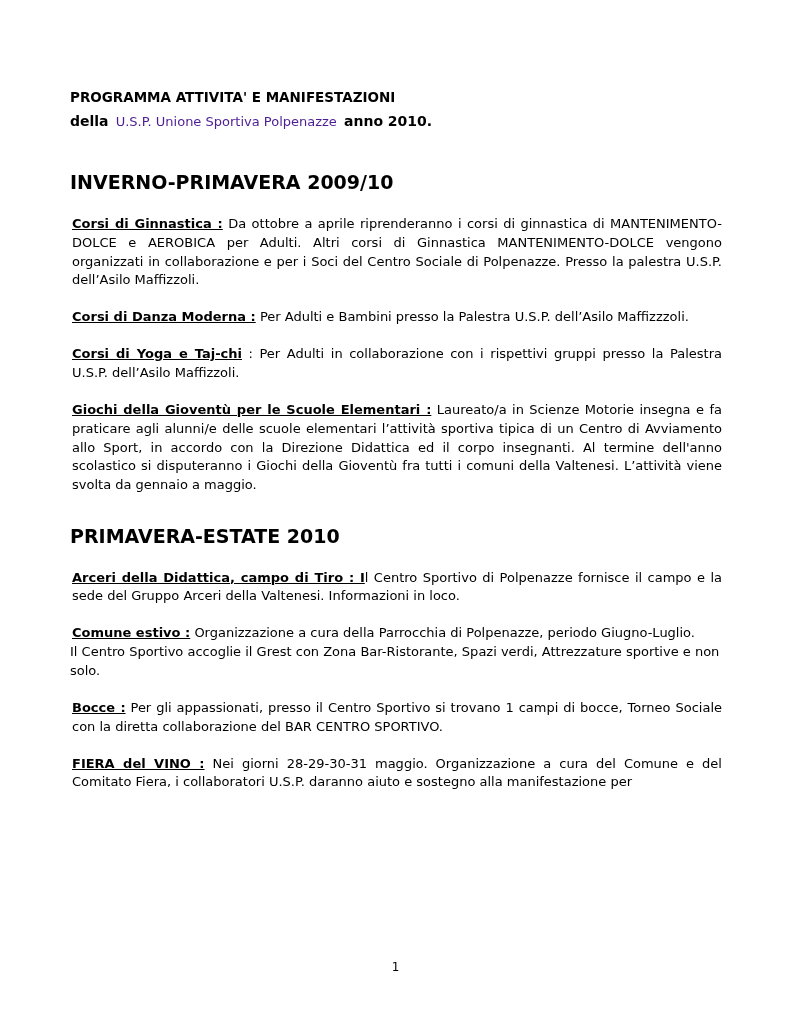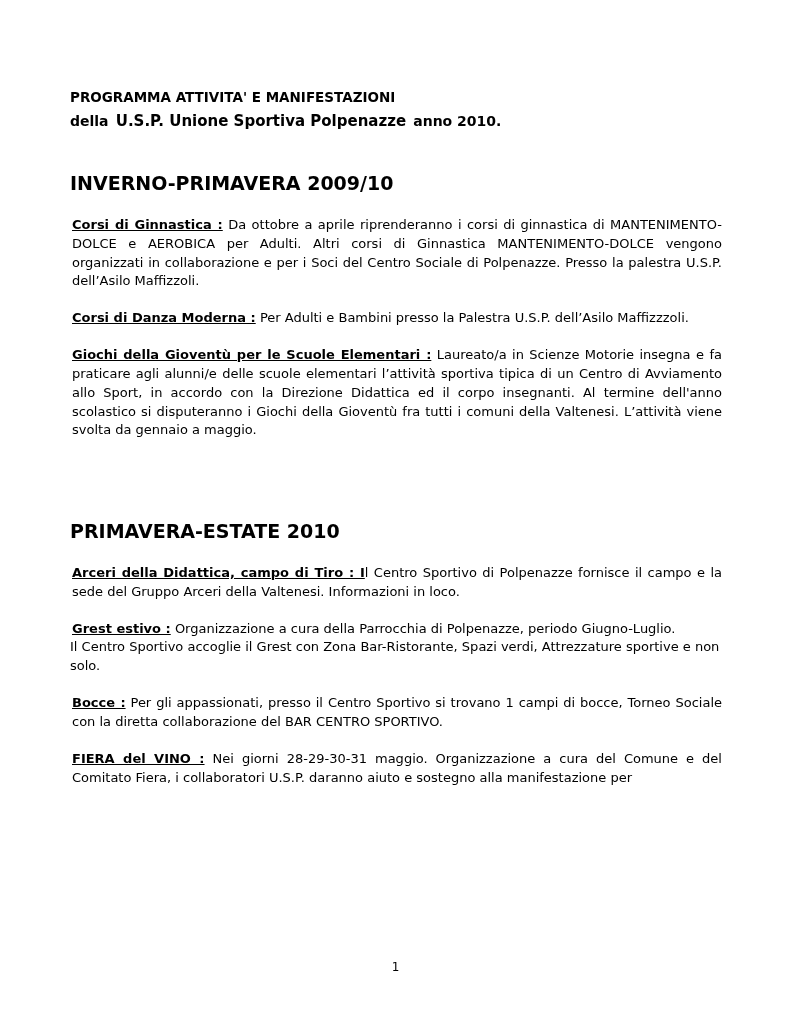--- a/index.html
+++ b/index.html
@@ -25,31 +25,31 @@
   .title-line1 {
     font-weight: bold;
     font-size: 13.5px;
   }
   .title-line2 { margin-top: 3px; }
   .title-della, .title-anno {
     font-weight: bold;
     font-size: 14px;
   }
   .title-org {
-    font-weight: bold;
-    font-size: 15px;
-    color: #000000;
+    font-weight: normal;
+    font-size: 13px;
+    color: #4c1d95;
     padding: 0 3px;
   }
   .section-heading {
     font-size: 19px;
     font-weight: bold;
     margin: 38px 0 0 0;
   }
-  .section-heading.gap-top { margin-top: 78px; }
+  .section-heading.gap-top { margin-top: 28px; }
   .para {
     text-align: justify;
     margin: 18px 0 0 2px;
   }
   .para .lbl {
     font-weight: bold;
     text-decoration: underline;
   }
   .page-number {
     position: absolute;
@@ -70,28 +70,29 @@
     <div class="title-line1">PROGRAMMA ATTIVITA' E MANIFESTAZIONI</div>
     <div class="title-line2"><span class="title-della">della</span> <span class="title-org">U.S.P. Unione Sportiva Polpenazze</span> <span class="title-anno">anno 2010.</span></div>
   </div>
 
   <h2 class="section-heading">INVERNO-PRIMAVERA 2009/10</h2>
 
   <p class="para"><span class="lbl">Corsi di Ginnastica :</span> <span>Da ottobre  a aprile riprenderanno i corsi di ginnastica di MANTENIMENTO- DOLCE e AEROBICA per Adulti.  Altri corsi di Ginnastica MANTENIMENTO-DOLCE vengono organizzati in collaborazione e per i Soci del Centro Sociale di Polpenazze. Presso la palestra U.S.P. dell’Asilo Maffizzoli.</span></p>
 
   <p class="para"><span class="lbl">Corsi di Danza Moderna  :</span> <span>Per Adulti e Bambini presso la Palestra U.S.P. dell’Asilo Maffizzzoli.</span></p>
 
+  <p class="para"><span class="lbl">Corsi di Yoga e Taj-chi</span> <span>: Per Adulti in collaborazione con i rispettivi gruppi presso la Palestra U.S.P. dell’Asilo Maffizzoli.</span></p>
 
   <p class="para"><span class="lbl">Giochi della Gioventù per le Scuole Elementari :</span> <span>Laureato/a in Scienze Motorie insegna e fa praticare agli alunni/e delle scuole elementari l’attività sportiva tipica di un Centro di Avviamento allo Sport, in accordo con la Direzione Didattica ed il corpo insegnanti.  Al termine dell'anno scolastico si disputeranno i Giochi della Gioventù fra tutti i comuni della Valtenesi. L’attività viene svolta da  gennaio a maggio.</span></p>
 
   <h2 class="section-heading gap-top">PRIMAVERA-ESTATE  2010</h2>
 
   <p class="para"><span class="lbl">Arceri della Didattica, campo di Tiro : I</span><span>l Centro Sportivo di Polpenazze fornisce il campo e la sede del Gruppo Arceri della Valtenesi. Informazioni in loco.</span></p>
 
-  <p class="para"><span class="lbl">Grest estivo :</span> <span>Organizzazione a cura della Parrocchia di Polpenazze, periodo Giugno-Luglio.</span></p>
+  <p class="para"><span class="lbl">Comune estivo :</span> <span>Organizzazione a cura della Parrocchia di Polpenazze, periodo Giugno-Luglio.</span></p>
     <div>Il Centro Sportivo accoglie il Grest con Zona Bar-Ristorante, Spazi verdi, Attrezzature sportive e non solo.</div>
     <p></p>
 
   <p class="para"><span class="lbl">Bocce :</span> <span>Per gli appassionati, presso il Centro Sportivo si trovano 1 campi di bocce, Torneo Sociale con la diretta collaborazione del BAR CENTRO SPORTIVO.</span></p>
 
 
 
   <p class="para"><span class="lbl">FIERA del VINO :</span> <span>Nei giorni 28-29-30-31 maggio. Organizzazione a cura del Comune e del Comitato Fiera, i collaboratori U.S.P. daranno aiuto e sostegno alla manifestazione per</span></p>
 
   <div class="page-number">1</div>

